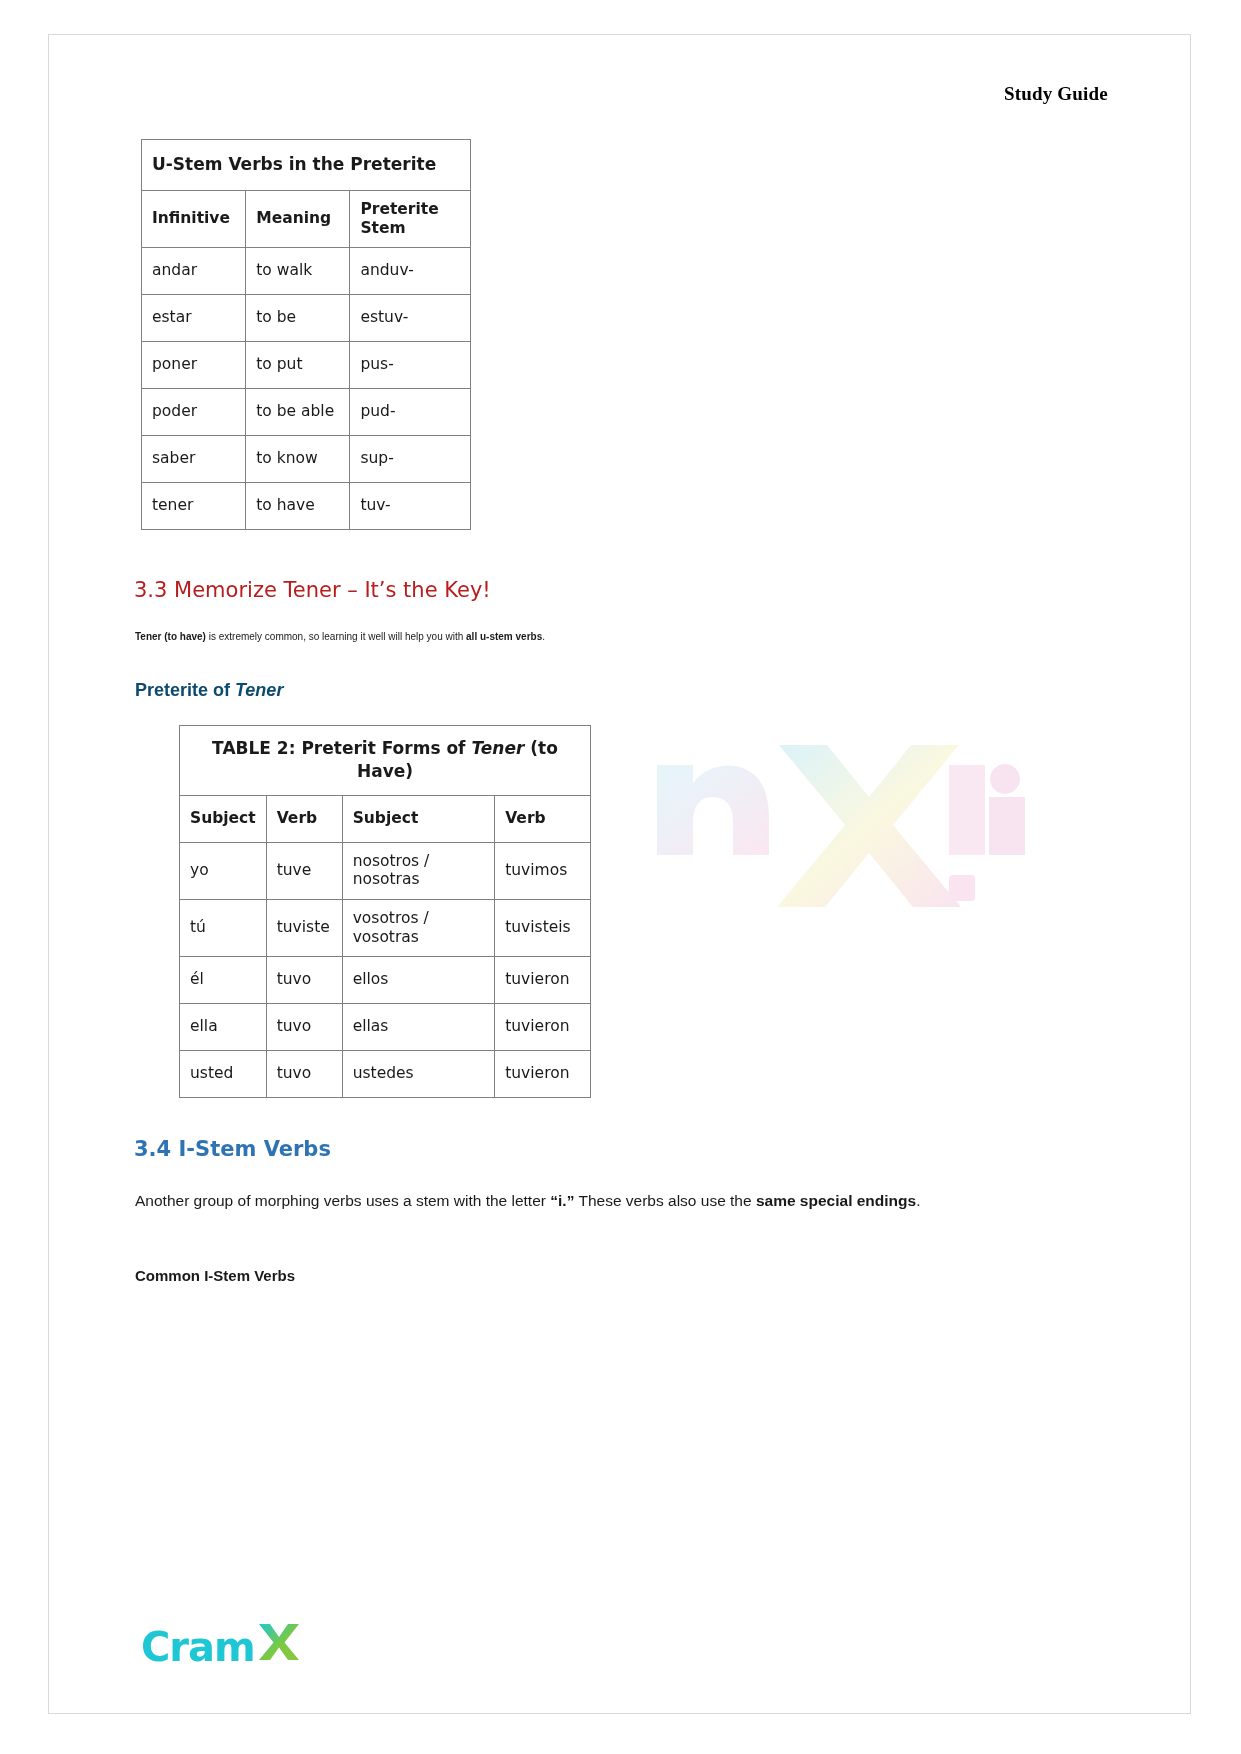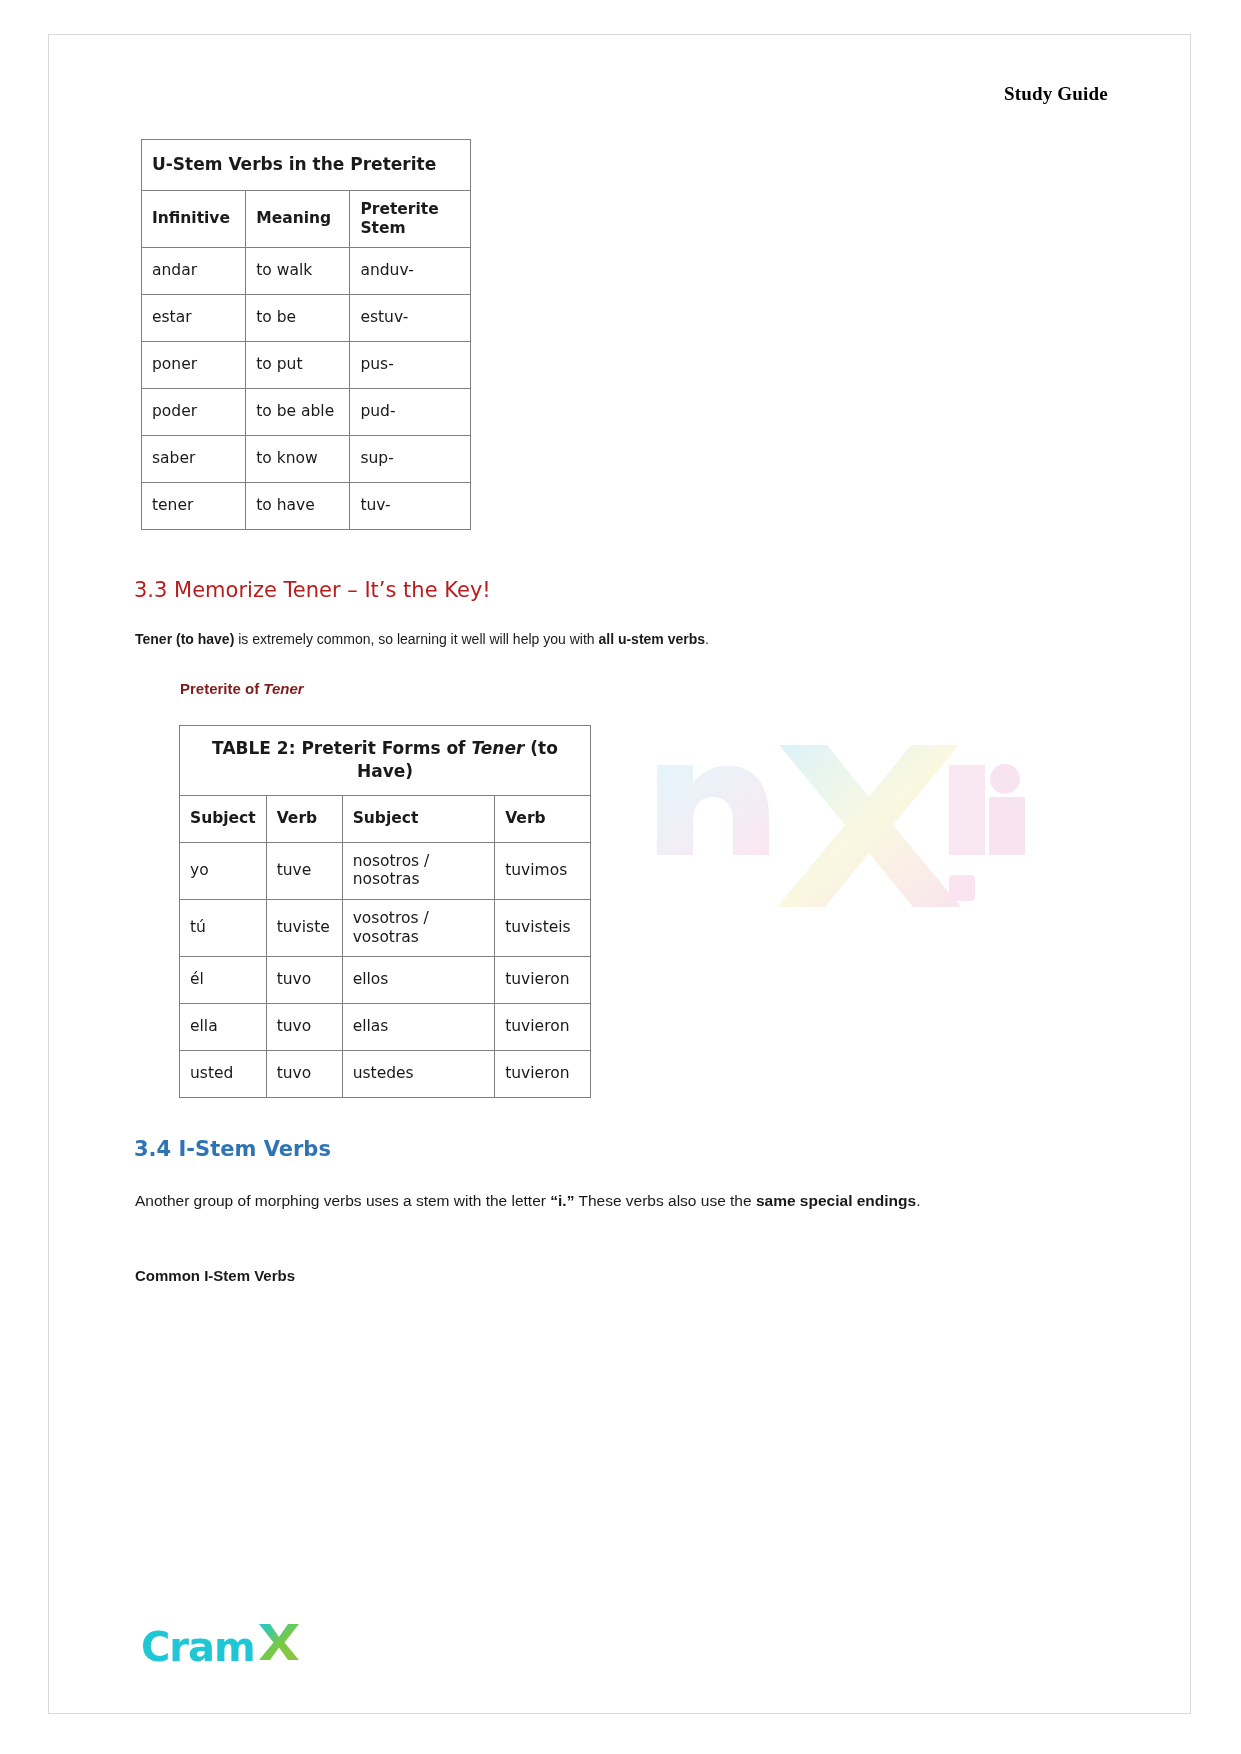--- a/index.html
+++ b/index.html
@@ -101,32 +101,31 @@
     font-size: 21px;
     font-weight: normal;
     color: #b91c1c;
     font-family: "DejaVu Sans", sans-serif;
   }
   .sec33-para {
     position: absolute;
     left: 86px;
     top: 594px;
     width: 910px;
-    font-size: 14px;
+    font-size: 10px;
     color: #1a1a1a;
     line-height: 1.5;
   }
   .sec33-sub {
     position: absolute;
     left: 86px;
     top: 645px;
-    font-size: 15px;
-    font-weight: bold;
-    color: #7f1d1d;
-    margin-left: 45px;
+    font-size: 18px;
+    font-weight: bold;
+    color: #0c4a6e;
   }
   .sec33-sub em { font-style: italic; }
 
   
   .table2-wrap {
     position: absolute;
     left: 92px;
     top: 690px;
     z-index: 2;
     padding-left: 38px;

